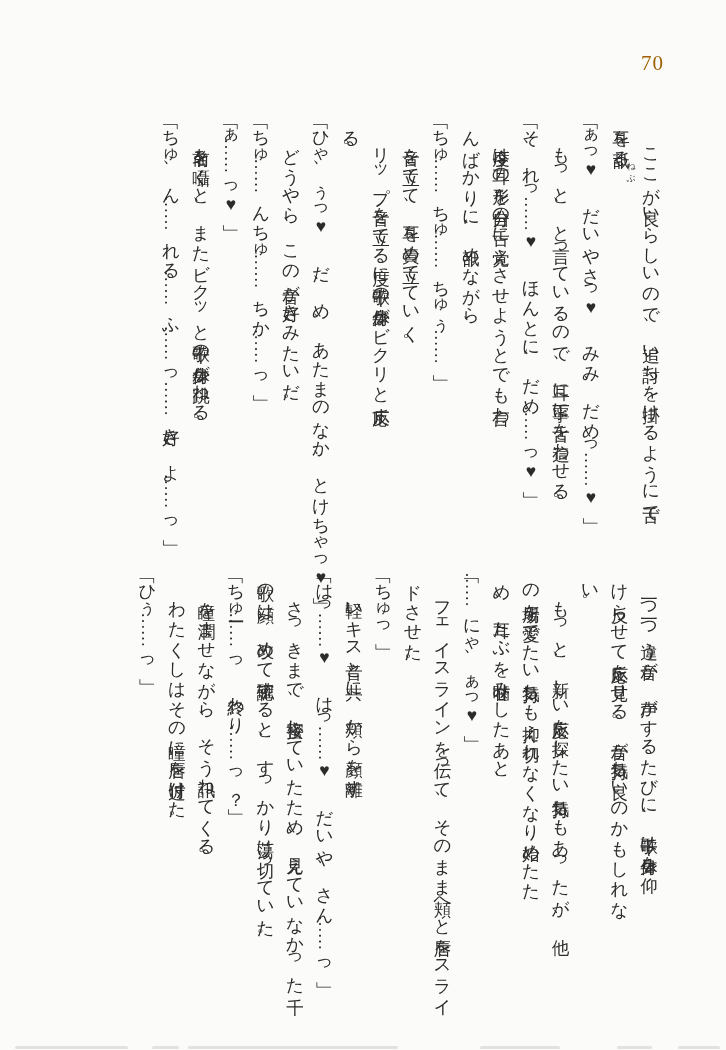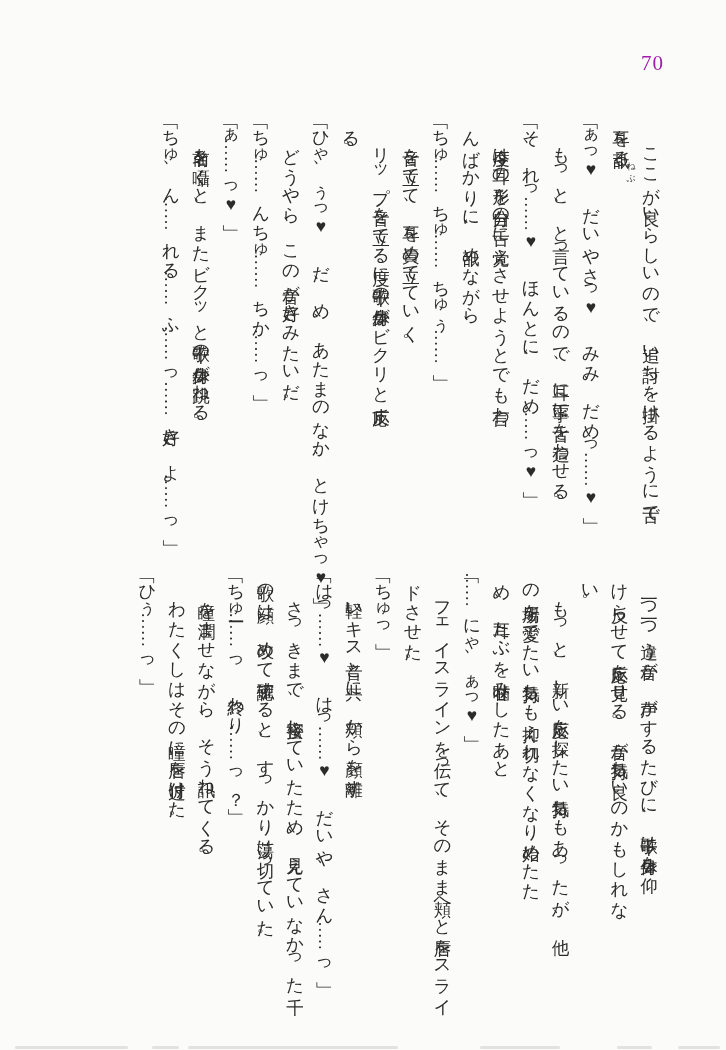--- a/index.html
+++ b/index.html
@@ -11,21 +11,21 @@
     font-family: "Liberation Serif", "DejaVu Serif", serif;
     color: #2b2b2b;
     overflow: hidden;
   }
   .page-number {
     position: absolute;
     top: 51px;
     left: 641px;
     font-size: 21px;
     letter-spacing: 1px;
-    color: #a21caf;
+    color: #a16207;
   }
   .text-block {
     position: absolute;
     writing-mode: vertical-rl;
     text-orientation: mixed;
     font-size: 17.5px;
     letter-spacing: 0;
   }
   .text-block p {
     margin: 0;

